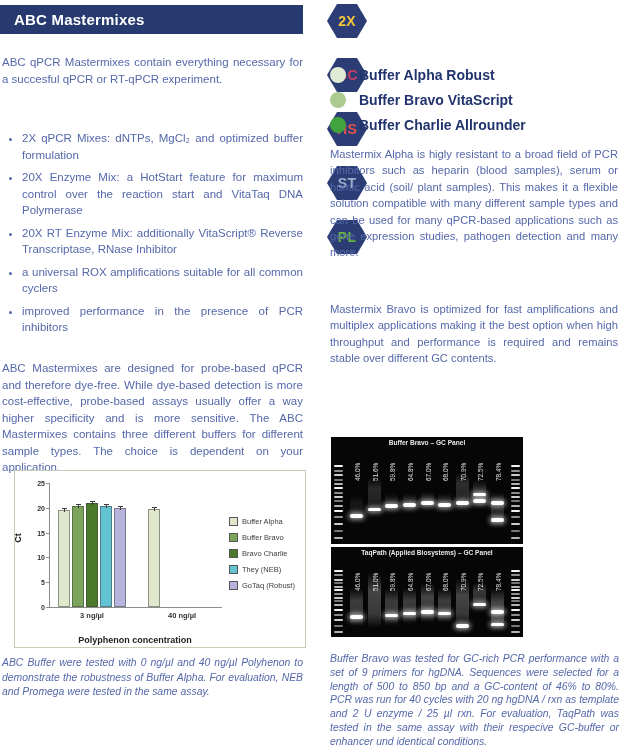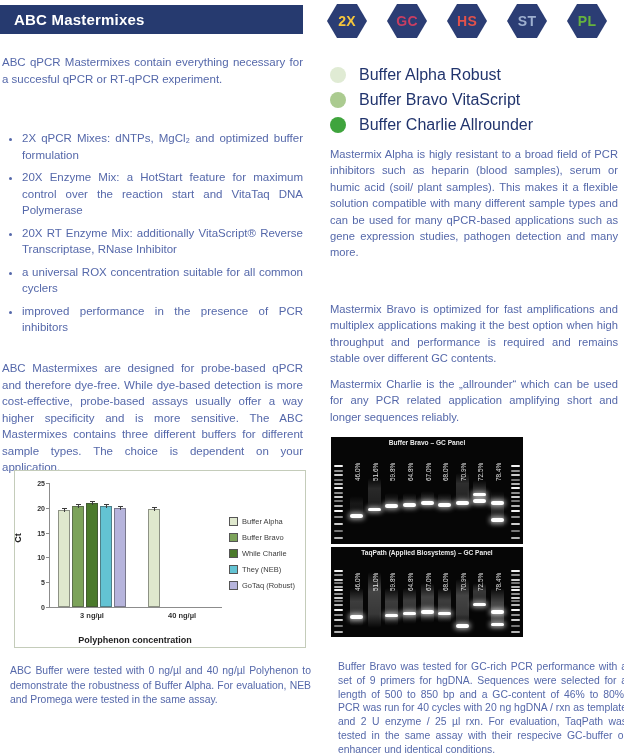--- a/index.html
+++ b/index.html
@@ -8,48 +8,48 @@
 
   
   .header-bar{position:absolute;left:0;top:5px;width:303px;height:29px;background:#263a6f;}
   .header-bar span{display:block;color:#ffffff;font-weight:bold;font-size:15px;line-height:29px;padding-left:14px;letter-spacing:.2px;}
   .body-text{color:#5568aa;font-size:11.5px;line-height:16.5px;text-align:justify;margin:0;}
   .li-intro{position:absolute;left:2px;top:54px;width:301px;}
   .li-heading{position:absolute;left:2px;top:110px;width:301px;color:#21346d;font-weight:bold;font-size:11.5px;margin:0;}
   .bullet-list{position:absolute;left:2px;top:130px;width:301px;margin:0;padding:0 0 0 20px;box-sizing:border-box;}
   .bullet-list li{color:#5568aa;font-size:11.5px;line-height:16.5px;text-align:justify;margin-bottom:6px;}
   .li-body{position:absolute;left:2px;top:360px;width:301px;}
-  .caption{color:#5568aa;font-size:10.4px;line-height:14.6px;text-align:justify;margin:8px;}
+  .caption{color:#5568aa;font-style:italic;font-size:10.4px;line-height:14.6px;text-align:justify;margin:0;}
   .li-caption{position:absolute;left:2px;top:656px;width:301px;}
 
   
   .chart{position:absolute;left:14px;top:470px;width:290px;height:176px;border:1px solid #c4ccba;background:#fff;}
   .plot{position:absolute;left:34px;top:12px;width:172px;height:124px;border-left:1px solid #8c8c8c;border-bottom:1px solid #8c8c8c;}
   .bar{position:absolute;bottom:0;width:12px;box-sizing:border-box;border:1px solid rgba(60,60,60,.5);}
   .errcap{position:absolute;width:5px;height:1px;background:#3c3c3c;}
   .errstem{position:absolute;width:1px;height:4px;background:#3c3c3c;}
   .ytick-label{position:absolute;right:100%;margin-right:5px;transform:translateY(50%);font-size:7px;font-weight:bold;color:#333;}
   .ytick-mark{position:absolute;left:-4px;width:3px;height:1px;background:#8c8c8c;}
   .xtick-label{position:absolute;top:100%;margin-top:4px;transform:translateX(-50%);font-size:7.5px;font-weight:bold;color:#333;white-space:nowrap;}
   .xlabel{position:absolute;left:34px;top:164px;width:172px;text-align:center;font-size:9px;font-weight:bold;color:#222;}
   .ylabel{position:absolute;left:-2px;top:62px;transform:rotate(-90deg);font-size:9px;font-weight:bold;color:#222;}
   .legend{position:absolute;left:214px;top:46px;}
   .legend-row{display:flex;align-items:center;margin-bottom:7px;}
   .legend-swatch{width:7px;height:7px;border:1px solid #555;margin-right:4px;flex:none;}
   .legend-text{font-size:7.5px;color:#3c3c3c;white-space:nowrap;}
 
   
-  .badges{position:absolute;left:327px;top:4px;display:flex;gap:20px;}
+  .badges{position:absolute;left:327px;top:4px;display:flex;gap:20px;flex-direction:column;}
   .hex{width:40px;height:34px;background:#2b3d74;clip-path:polygon(25% 0%,75% 0%,100% 50%,75% 100%,25% 100%,0% 50%);
        display:flex;align-items:center;justify-content:center;}
   .hex span{font-weight:bold;font-size:14px;letter-spacing:.3px;}
   .buffer-list{position:absolute;left:330px;top:62px;}
   .buffer-row{display:flex;align-items:center;height:25px;}
   .buffer-dot{width:16px;height:16px;border-radius:50%;margin-right:13px;flex:none;}
-  .buffer-name{color:#21346d;font-weight:normal;font-size:16px;}
+  .buffer-name{color:#21346d;font-weight:bold;font-size:14px;}
   .rp{position:absolute;left:330px;width:288px;color:#5568aa;font-size:11.2px;line-height:16.4px;text-align:justify;margin:0;}
   .rp1{top:146px;} .rp2{top:301px;} .rp3{top:376px;}
 
   
   .gel{position:absolute;left:331px;width:192px;background:#060606;overflow:hidden;}
   .gel1{top:437px;height:107px;} .gel2{top:547px;height:90px;}
   .gel-title{position:absolute;left:0;top:2px;width:100%;text-align:center;color:#e9e9e9;font-size:6.6px;font-weight:bold;}
   .gel-label{position:absolute;writing-mode:vertical-rl;transform:rotate(180deg);font-size:6.4px;color:#e0e0e0;line-height:13px;}
   .gel-band{position:absolute;height:3.5px;border-radius:2px;background:#fff;box-shadow:0 0 5px 1.5px rgba(255,255,255,.65);filter:blur(.3px);}
   .gel-smear{position:absolute;border-radius:3px;}
@@ -66,21 +66,21 @@
     <span>ABC Mastermixes</span>
   </div>
 
   <p class="body-text li-intro">ABC qPCR Mastermixes contain everything necessary for a succesful qPCR or RT-qPCR experiment.</p>
 
 
   <ul class="bullet-list" id="bullets">
       <li>2X qPCR Mixes: dNTPs, MgCl₂ and optimized buffer formulation</li>
       <li>20X Enzyme Mix: a HotStart feature for maximum control over the reaction start and VitaTaq DNA Polymerase</li>
       <li>20X RT Enzyme Mix: additionally VitaScript® Reverse Transcriptase, RNase Inhibitor</li>
-      <li>a universal ROX concentration suitable for all common cyclers</li>
+      <li>a universal ROX amplifications suitable for all common cyclers</li>
       <li>improved performance in the presence of PCR inhibitors</li>
     </ul>
 
   <p class="body-text li-body">ABC Mastermixes are designed for probe-based qPCR and therefore dye-free. While dye-based detection is more cost-effective, probe-based assays usually offer a way higher specificity and is more sensitive. The ABC Mastermixes contains three different buffers for different sample types. The choice is dependent on your application.</p>
 
   <div class="chart" id="chart">
       <div class="plot">
         <div class="ytick-label" style="bottom: 0px; transform: translateY(50%);">0</div>
         <div class="ytick-mark" style="top: 124px;"></div>
         <div class="ytick-label" style="bottom: 24.8px; transform: translateY(50%);">5</div>
@@ -120,21 +120,21 @@
         <div class="legend-row">
           <span class="legend-swatch" style="background: rgb(223, 232, 205);"></span>
           <span class="legend-text">Buffer Alpha</span>
         </div>
         <div class="legend-row">
           <span class="legend-swatch" style="background: rgb(124, 163, 90);"></span>
           <span class="legend-text">Buffer Bravo</span>
         </div>
         <div class="legend-row">
           <span class="legend-swatch" style="background: rgb(75, 122, 43);"></span>
-          <span class="legend-text">While Charlie</span>
+          <span class="legend-text">Bravo Charlie</span>
         </div>
         <div class="legend-row">
           <span class="legend-swatch" style="background: rgb(99, 195, 211);"></span>
           <span class="legend-text">They (NEB)</span>
         </div>
         <div class="legend-row">
           <span class="legend-swatch" style="background: rgb(182, 180, 220);"></span>
           <span class="legend-text">GoTaq (Robust)</span>
         </div>
       </div>
@@ -170,21 +170,20 @@
         <span class="buffer-name">Buffer Bravo VitaScript</span>
       </div>
       <div class="buffer-row">
         <span class="buffer-dot" style="background: rgb(63, 164, 61);"></span>
         <span class="buffer-name">Buffer Charlie Allrounder</span>
       </div>
     </div>
 
   <p class="rp rp1">Mastermix Alpha is higly resistant to a broad field of PCR inhibitors such as heparin (blood samples), serum or humic acid (soil/ plant samples). This makes it a flexible solution compatible with many different sample types and can be used for many qPCR-based applications such as gene expression studies, pathogen detection and many more.</p>
   <p class="rp rp2">Mastermix Bravo is optimized for fast amplifications and multiplex applications making it the best option when high throughput and performance is required and remains stable over different GC contents.</p>
-  <p class="rp rp3">Mastermix Charlie is the „allrounder“ which can be used for any PCR related application amplifying short and longer sequences reliably.</p>
 
   <div class="gel gel1" id="gel0">
       <div class="gel-title">Buffer Bravo – GC Panel</div>
       <div class="ladder-band" style="left: 3px; width: 9px; top: 27.82px; opacity: 0.95;"></div>
       <div class="ladder-band" style="left: 3px; width: 9px; top: 32.635px; opacity: 0.55;"></div>
       <div class="ladder-band" style="left: 3px; width: 9px; top: 37.45px; opacity: 0.8;"></div>
       <div class="ladder-band" style="left: 3px; width: 9px; top: 41.73px; opacity: 0.45;"></div>
       <div class="ladder-band" style="left: 3px; width: 9px; top: 46.01px; opacity: 0.7;"></div>
       <div class="ladder-band" style="left: 3px; width: 9px; top: 50.29px; opacity: 0.95;"></div>
       <div class="ladder-band" style="left: 3px; width: 9px; top: 54.57px; opacity: 0.55;"></div>

